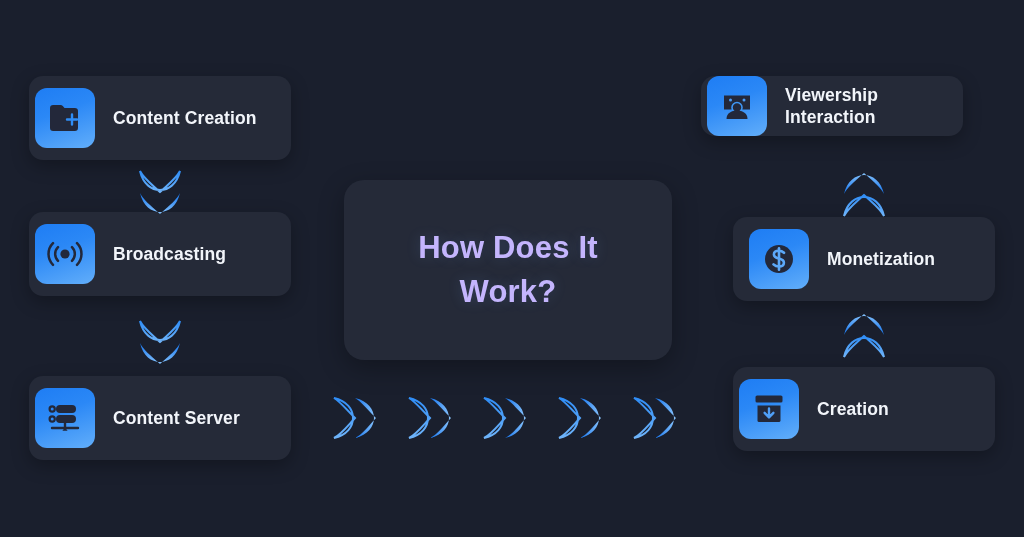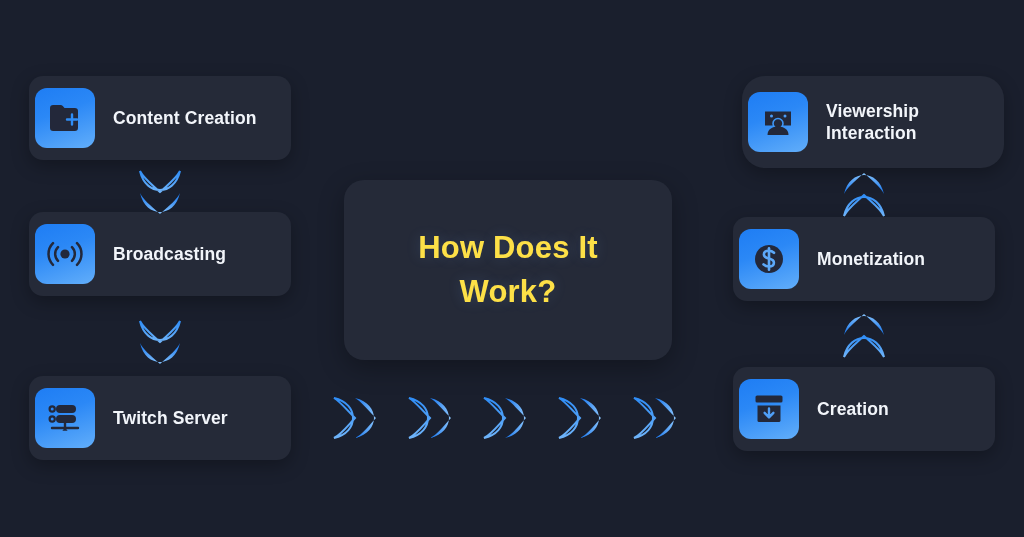--- a/index.html
+++ b/index.html
@@ -50,40 +50,40 @@
     margin-left: 18px;
     padding-right: 12px;
     white-space: pre-line;
   }
 
   
   #card-content-creation { left: 29px;  top: 76px;  width: 262px; height: 84px; text-align: right; }
   #card-broadcasting     { left: 29px;  top: 212px; width: 262px; height: 84px; }
   #card-twitch-server    { left: 29px;  top: 376px; width: 262px; height: 84px; }
   
-  #card-viewership       { left: 742px; top: 76px;  width: 262px; height: 92px; border-radius: 23px; }
-  #card-monetization     { left: 733px; top: 217px; width: 262px; height: 84px; }
+  #card-viewership       { left: 701px; top: 76px;  width: 262px; height: 60px; }
+  #card-monetization     { left: 733px; top: 217px; width: 262px; height: 84px; padding-left: 10px; }
   #card-archiving        { left: 733px; top: 367px; width: 262px; height: 84px; }
 
   
   #center-card {
     position: absolute;
     left: 344px;
     top: 180px;
     width: 328px;
     height: 180px;
     background: #252a38;
     border-radius: 20px;
     display: flex;
     align-items: center;
     justify-content: center;
     box-shadow: 0 8px 26px rgba(0,0,0,0.30);
   }
   #center-title {
-    color: #fde047;
+    color: #c4b5fd;
     font-size: 31px;
     font-weight: 700;
     text-align: center;
     line-height: 1.42;
     letter-spacing: 0.2px;
     max-width: 235px;
     text-shadow: 0 0 14px rgba(120,170,255,0.18);
   }
 
   
@@ -158,21 +158,21 @@
     <div class="card-icon">
       <svg width="34" height="32" viewBox="0 0 34 32">
         <rect x="8" y="3" width="20" height="8" rx="4" fill="#23283a"></rect>
         <rect x="8" y="13" width="20" height="8" rx="4" fill="#23283a"></rect>
         <circle cx="4.2" cy="7" r="2.6" fill="none" stroke="#23283a" stroke-width="2.2"></circle>
         <circle cx="4.2" cy="17" r="2.6" fill="none" stroke="#23283a" stroke-width="2.2"></circle>
         <path d="M17 21v5M4 26h26" stroke="#23283a" stroke-width="2.4" stroke-linecap="round"></path>
         <path d="M17 25.4l-2.6 3.4h5.2Z" fill="#23283a"></path>
       </svg>
     </div>
-    <div class="card-label">Twitch Server</div>
+    <div class="card-label">Content Server</div>
   </div>
 
   <div id="center-card">
     <div id="center-title">How Does It Work?</div>
   </div>
 
   <div class="card" id="card-viewership">
     <div class="card-icon">
       <svg width="34" height="30" viewBox="0 0 34 30">
         <path d="M4 4.5h26v14H4z" fill="#23283a"></path>

